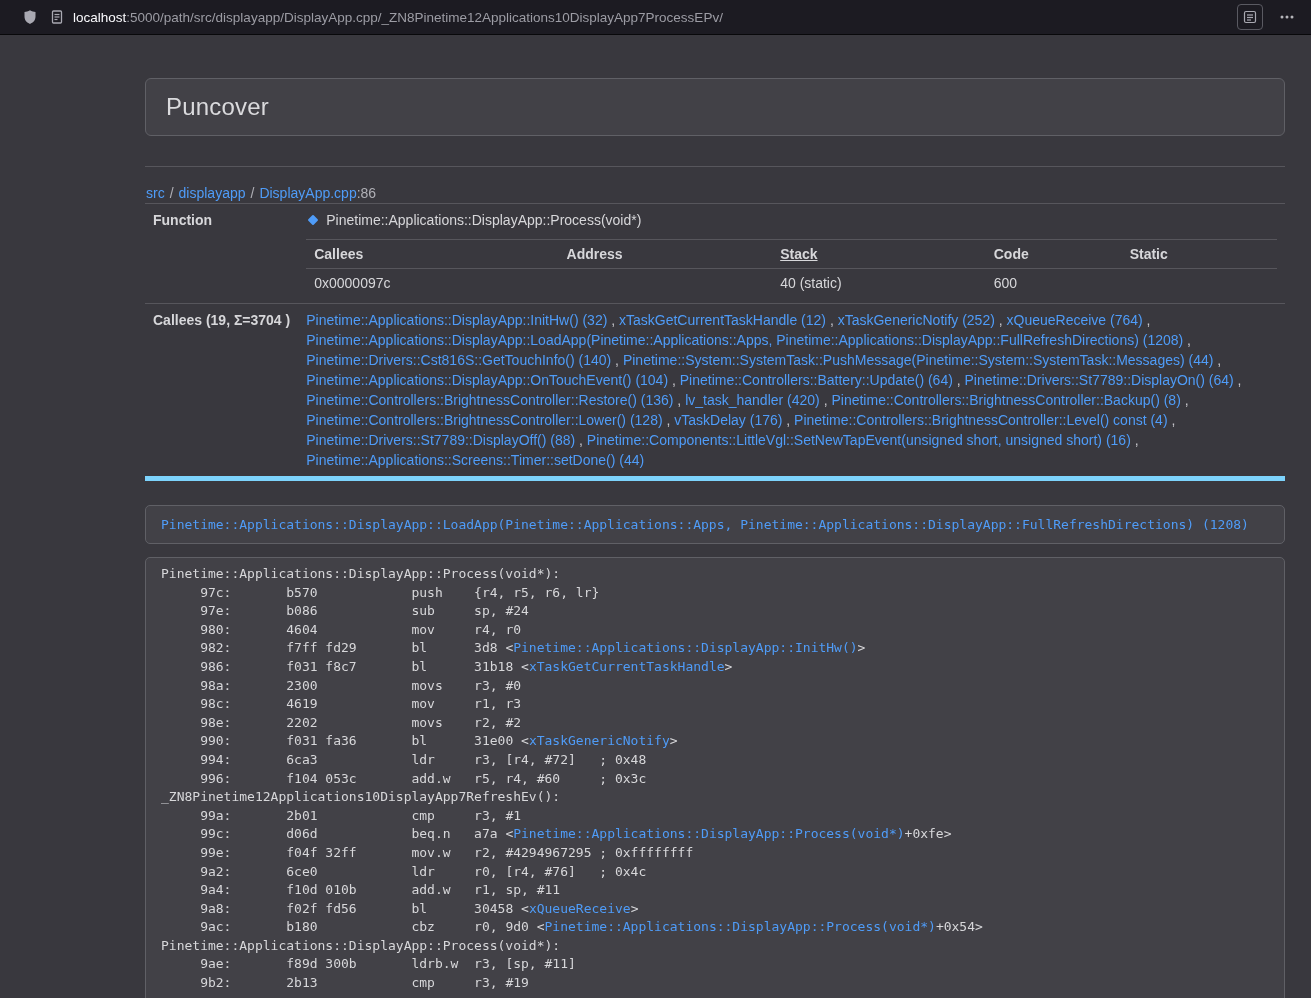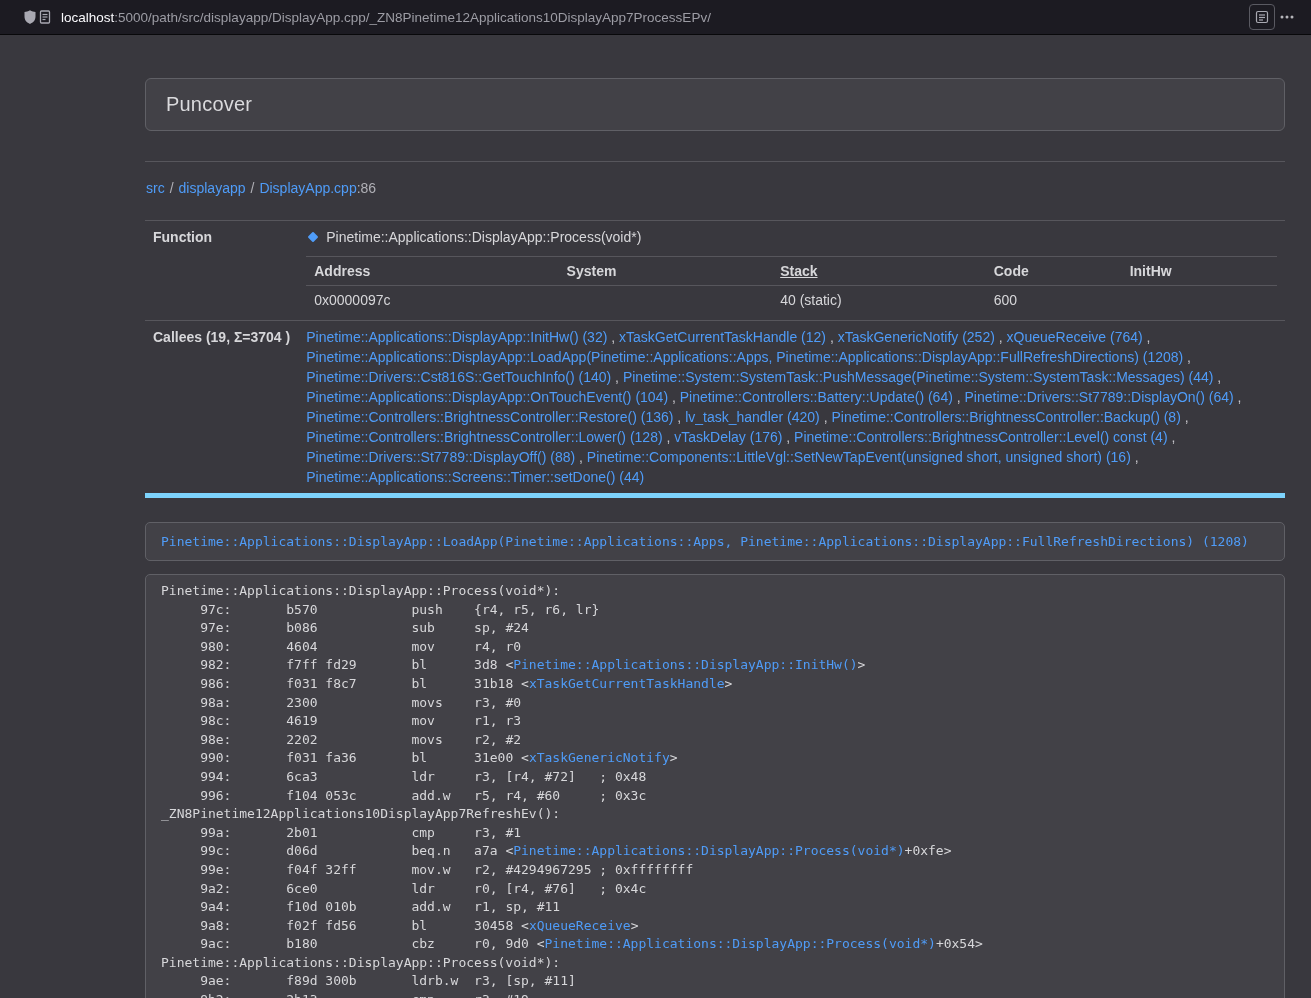--- a/index.html
+++ b/index.html
@@ -16,21 +16,21 @@
   a { color: #4f9cf8; text-decoration: none; cursor: pointer; }
 
   
   .chrome {
     height: 35px;
     background: #1c1b22;
     border-bottom: 1px solid #08080a;
     display: flex;
     align-items: center;
     padding: 0 12px 0 22px;
-    gap: 0;
+    gap: 12px;
   }
   .chrome-icon { display: inline-flex; align-items: center; justify-content: center; flex: 0 0 auto; }
   .urlbar {
     flex: 1 1 auto;
     display: flex;
     align-items: center;
     gap: 9px;
     min-width: 0;
     height: 28px;
   }
@@ -51,33 +51,33 @@
 
   .jumbotron {
     margin-top: 43px;
     background: #424147;
     border: 1px solid #606066;
     border-radius: 6px;
     padding: 14px 20px;
   }
   .jumbotron h1 {
     margin: 0;
-    font-size: 20px;
+    font-size: 24px;
     font-weight: 500;
     color: #dadadd;
     letter-spacing: 0.2px;
   }
 
   hr.rule {
     border: none;
     border-top: 1px solid #57565c;
     margin: 30px 0 16px 0;
   }
 
-  .breadcrumb { margin: 0 0 22px 1px; line-height: 20px; }
+  .breadcrumb { margin: 0 0 0 1px; line-height: 20px; }
   .bsep { color: #b0b0b6; margin: 0 5px; }
   .muted { color: #b0b0b6; }
 
   
   table.fn-table {
     width: 100%;
     border-collapse: collapse;
     border-top: 1px solid #57565c;
     border-bottom: 5px solid #7dd3fc;
   }
@@ -202,25 +202,25 @@
             <span class="fn-icon">
               <svg width="14" height="14" viewBox="0 0 14 14">
                 <rect x="3.2" y="3.2" width="7.6" height="7.6" rx="1" transform="rotate(45 7 7)" fill="#4f9cf8"></rect>
               </svg>
             </span>
             <span>Pinetime::Applications::DisplayApp::Process(void*)</span>
           </div>
           <table class="stats">
             <thead>
               <tr>
-                <th class="c0">Address</th>
-                <th class="c1">System</th>
+                <th class="c0">Callees</th>
+                <th class="c1">Address</th>
                 <th class="c2">Stack</th>
                 <th class="c3">Code</th>
-                <th class="c4">InitHw</th>
+                <th class="c4">Static</th>
               </tr>
             </thead>
             <tbody>
               <tr>
                 <td>0x0000097c</td>
                 <td></td>
                 <td>40 (static)</td>
                 <td>600</td>
                 <td></td>
               </tr>

